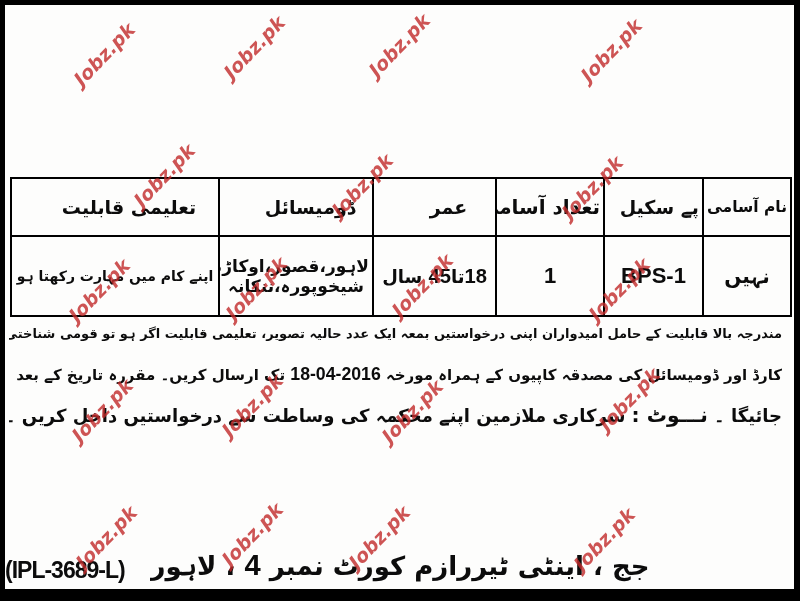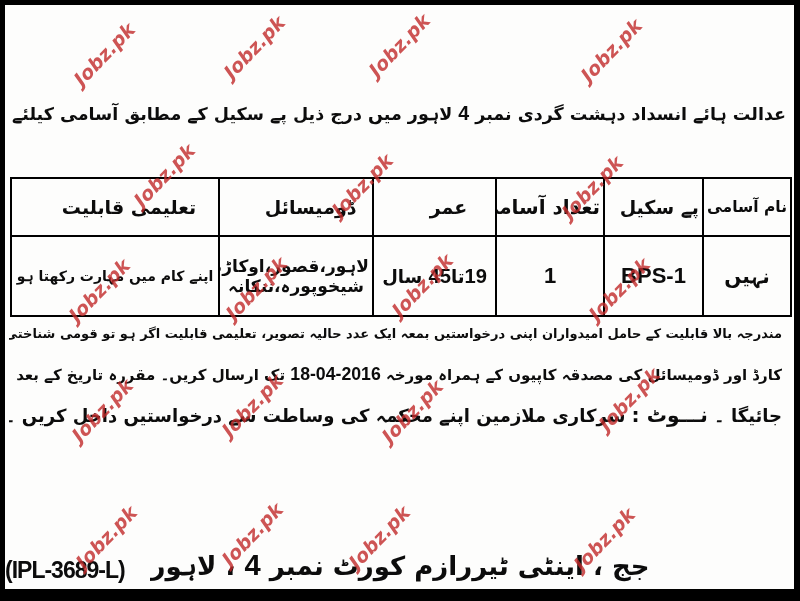--- a/index.html
+++ b/index.html
@@ -71,25 +71,20 @@
     white-space:nowrap;
   }
 </style>
 </head>
 <body>
 
 <div class="ad">
 
 
   <div class="intro">
-    <div class="intro-line1 fit" style="font-size: 17.5px;">
-      <span>عدالت ہائے انسداد دہشت گردی نمبر</span>
-      <span class="latin" dir="ltr">4</span>
-      <span>لاہور میں درج ذیل پے سکیل کے مطابق آسامی کیلئے</span>
-    </div>
   </div>
 
   <table class="jobs-table">
     <colgroup>
       <col style="width:88px">
         <col style="width:99px">
         <col style="width:108px">
       <col style="width:123px">
         <col style="width:154px">
         <col style="width:208px">
@@ -115,21 +110,21 @@
             <div class="fit nowrap">تعلیمی قابلیت</div>
           </th>
     </tr>
     <tr>
       <td class="cell-urdu">
             <div class="fit nowrap" style="font-size:20px">نہیں</div>
           </td>
       <td class="cell-latin">BPS-1</td>
       <td class="cell-latin">1</td>
       <td class="cell-urdu">
-        <div class="fit nowrap"><span class="latin" dir="ltr">19</span><span>تا</span><span class="latin" dir="ltr">45</span> <span>سال</span></div>
+        <div class="fit nowrap"><span class="latin" dir="ltr">18</span><span>تا</span><span class="latin" dir="ltr">45</span> <span>سال</span></div>
       </td>
       <td class="cell-urdu" style="font-size:17px">لاہور،قصور،اوکاڑہ، شیخوپورہ،ننکانہ</td>
       <td class="cell-urdu">
             <div class="fit nowrap" style="font-size: 14px;">اپنے کام میں مہارت رکھتا ہو</div>
           </td>
     </tr>
   </tbody>
     </table>
 
   <div class="body-text">

